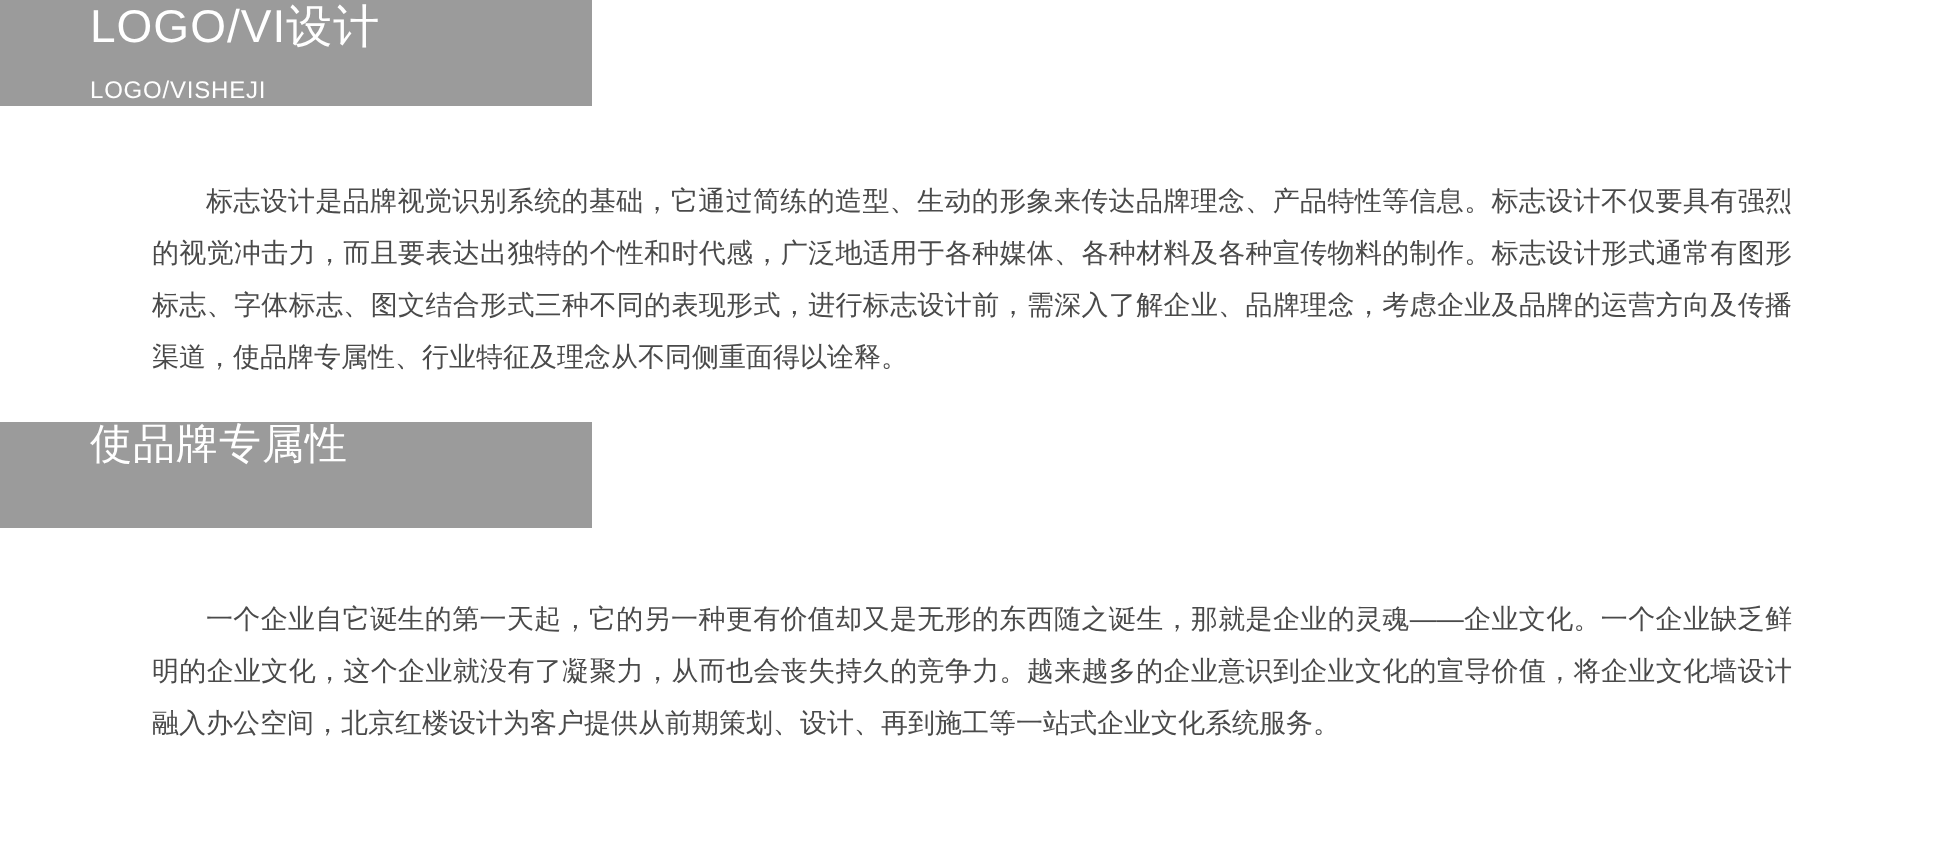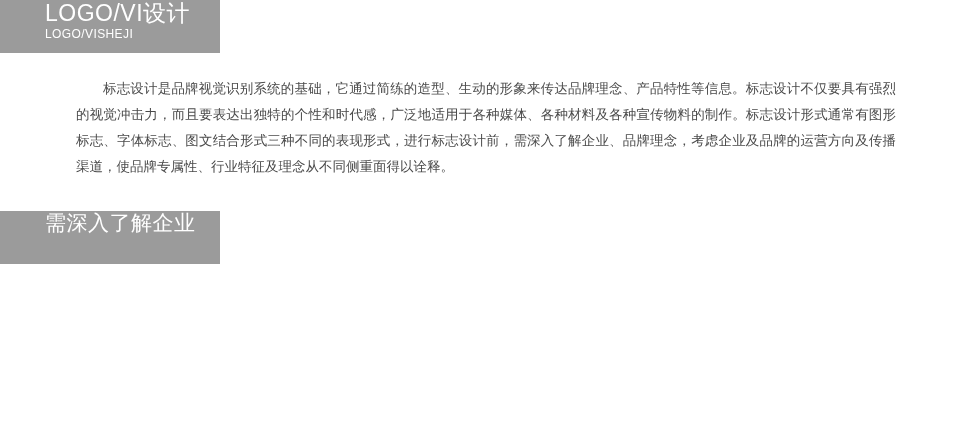--- a/index.html
+++ b/index.html
@@ -15,29 +15,29 @@
   }
   .page {
     position: relative;
     width: 971px;
     height: 423px;
     background: #ffffff;
   }
   .section-header {
     position: absolute;
     left: 0;
-    width: 220px;
+    width: 296px;
     height: 53px;
     background: #9b9b9b;
     box-sizing: border-box;
     padding-left: 45px;
     color: #ffffff;
     display: flex;
     flex-direction: column;
-    justify-content: flex-start;
+    justify-content: space-between;
   }
   .section-header .title-cn {
     font-size: 21px;
     line-height: 24px;
     letter-spacing: 0.5px;
     font-weight: normal;
     white-space: nowrap;
   }
   .section-header .title-en {
     font-size: 12px;
@@ -61,21 +61,21 @@
     box-sizing: border-box;
     color: #4a4a4a;
     font-size: 13.5px;
     line-height: 26px;
     text-align: justify;
     text-justify: inter-ideograph;
     text-indent: 2em;
   }
   #paragraph-logo {
     left: 76px;
-    top: 76px;
+    top: 88px;
     width: 820px;
   }
   #paragraph-culture {
     left: 76px;
     top: 297px;
     width: 820px;
   }
 </style>
 </head>
 <body>
@@ -83,17 +83,18 @@
 <div class="page">
 
   <div class="section-header" id="header-logo">
     <div class="title-cn">LOGO/VI设计</div>
     <div class="title-en">LOGO/VISHEJI</div>
   </div>
 
   <div class="body-text" id="paragraph-logo">标志设计是品牌视觉识别系统的基础，它通过简练的造型、生动的形象来传达品牌理念、产品特性等信息。标志设计不仅要具有强烈的视觉冲击力，而且要表达出独特的个性和时代感，广泛地适用于各种媒体、各种材料及各种宣传物料的制作。标志设计形式通常有图形标志、字体标志、图文结合形式三种不同的表现形式，进行标志设计前，需深入了解企业、品牌理念，考虑企业及品牌的运营方向及传播渠道，使品牌专属性、行业特征及理念从不同侧重面得以诠释。</div>
 
   <div class="section-header" id="header-culture">
-    <div class="title-cn">需深入了解企业</div>
+    <div class="title-cn">使品牌专属性</div>
   </div>
 
+  <div class="body-text" id="paragraph-culture">一个企业自它诞生的第一天起，它的另一种更有价值却又是无形的东西随之诞生，那就是企业的灵魂——企业文化。一个企业缺乏鲜明的企业文化，这个企业就没有了凝聚力，从而也会丧失持久的竞争力。越来越多的企业意识到企业文化的宣导价值，将企业文化墙设计融入办公空间，北京红楼设计为客户提供从前期策划、设计、再到施工等一站式企业文化系统服务。</div>
 
 </div>
 
 </body></html>

